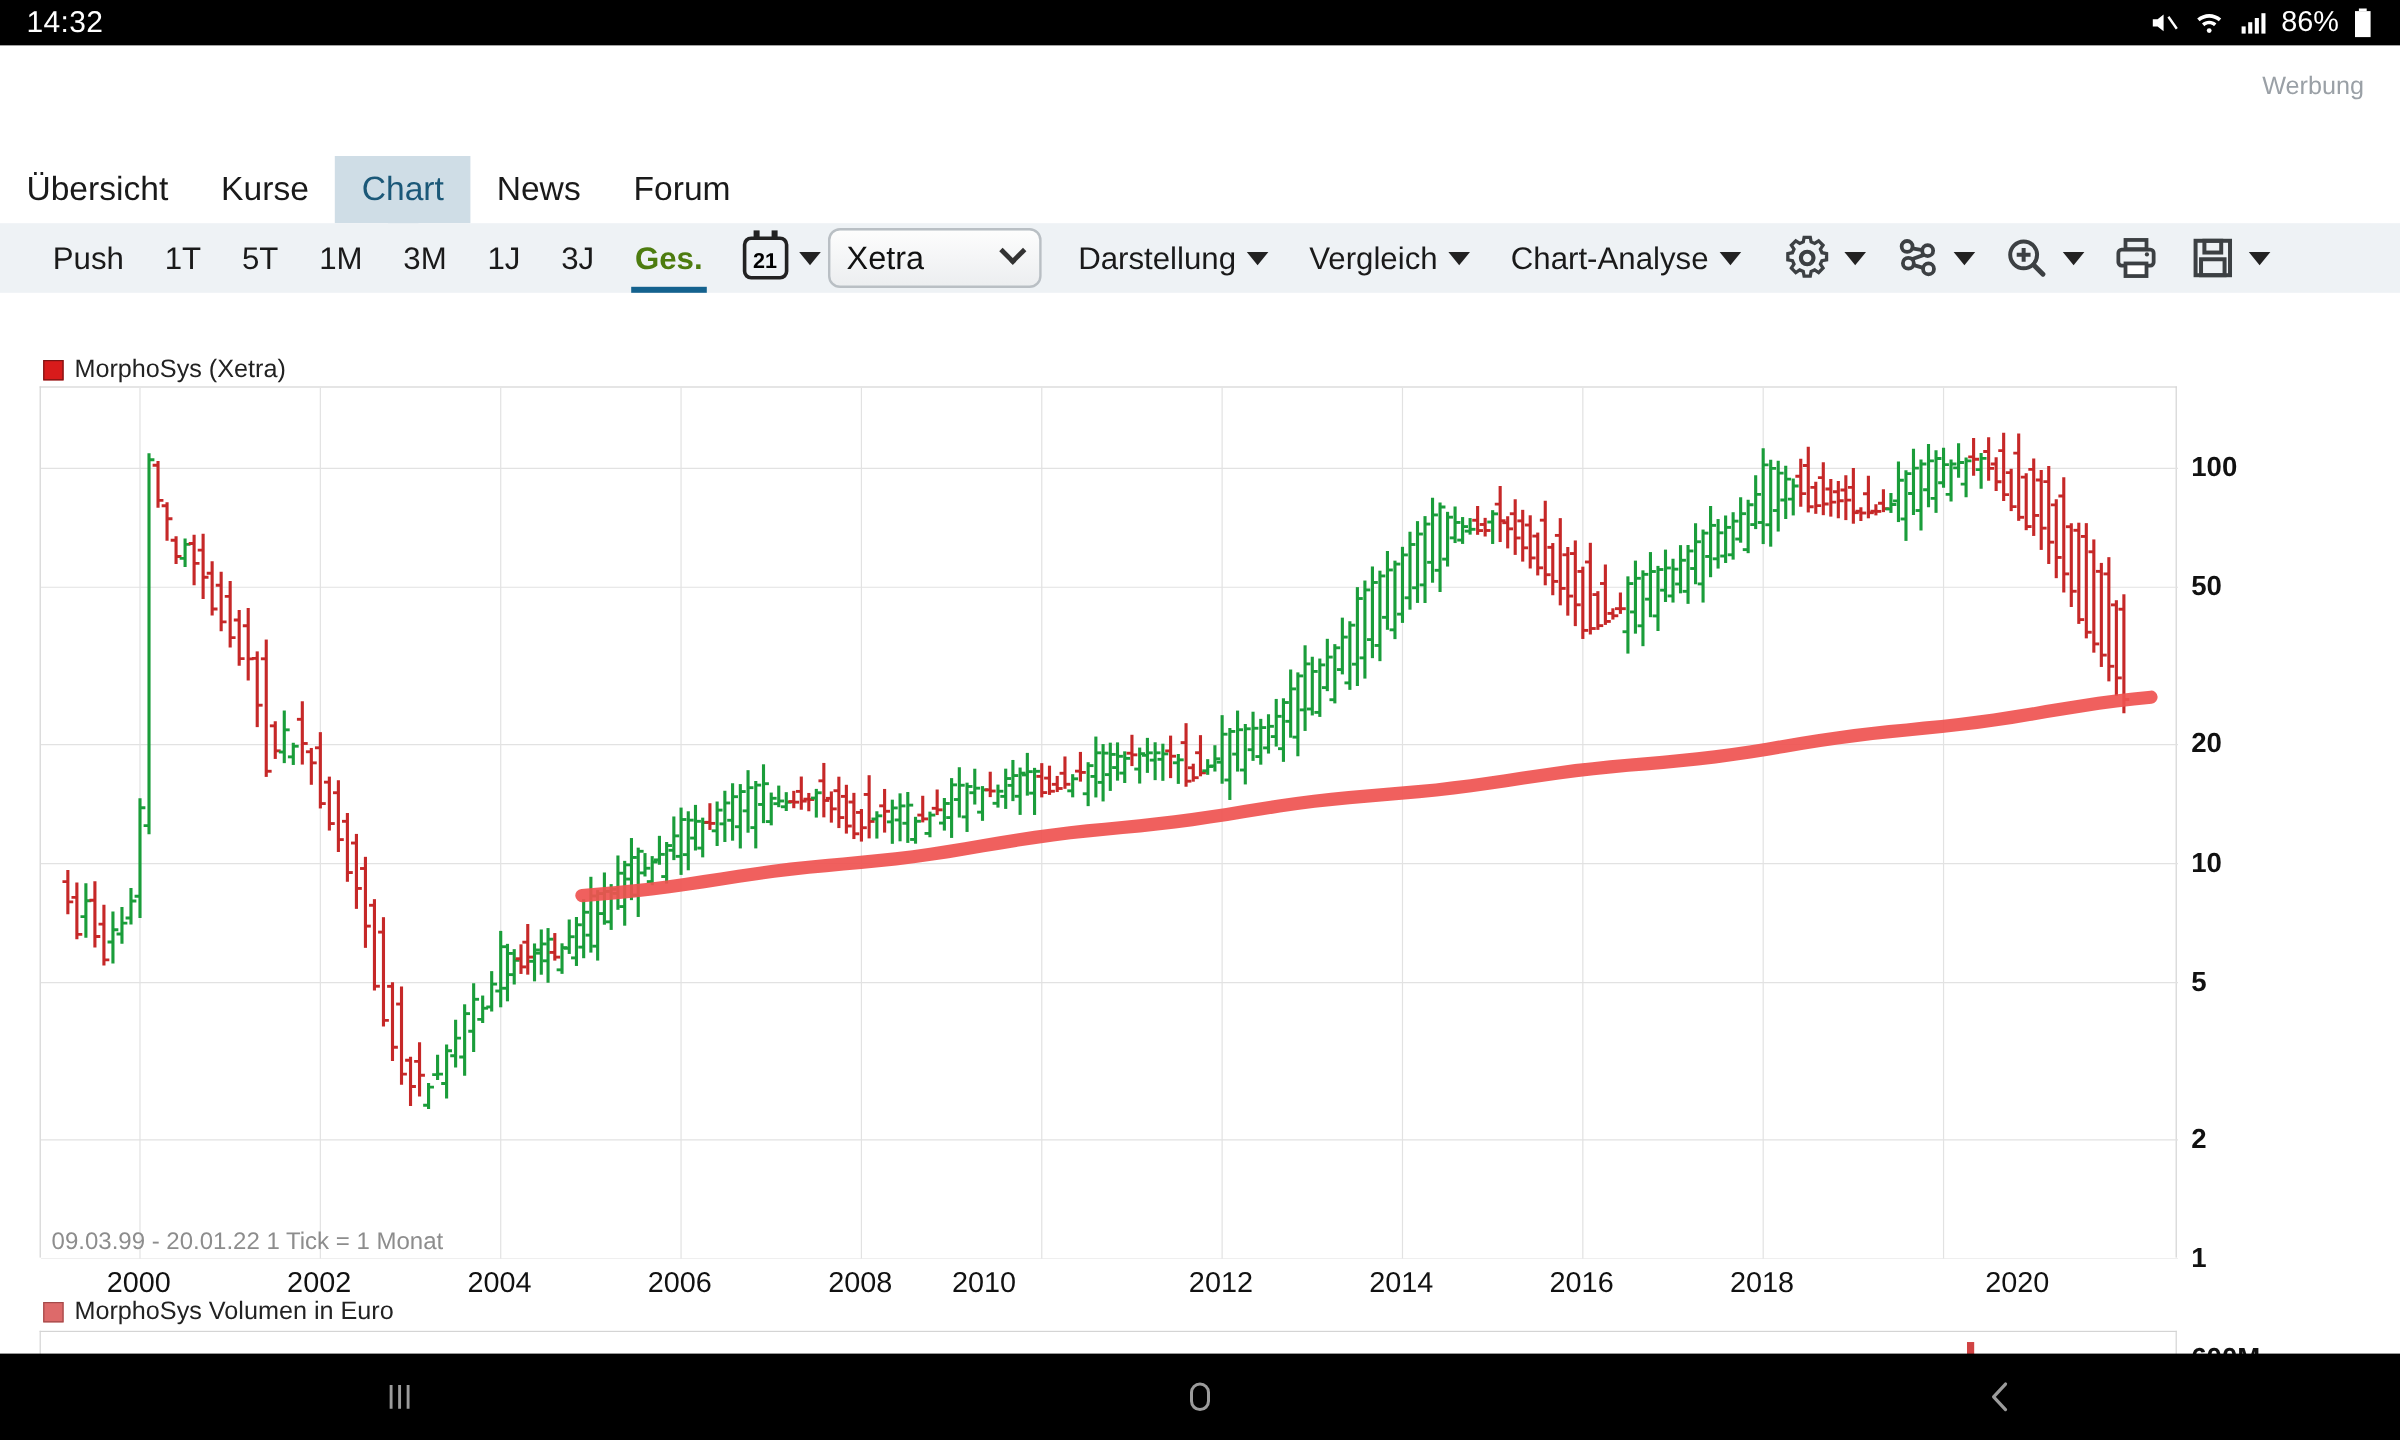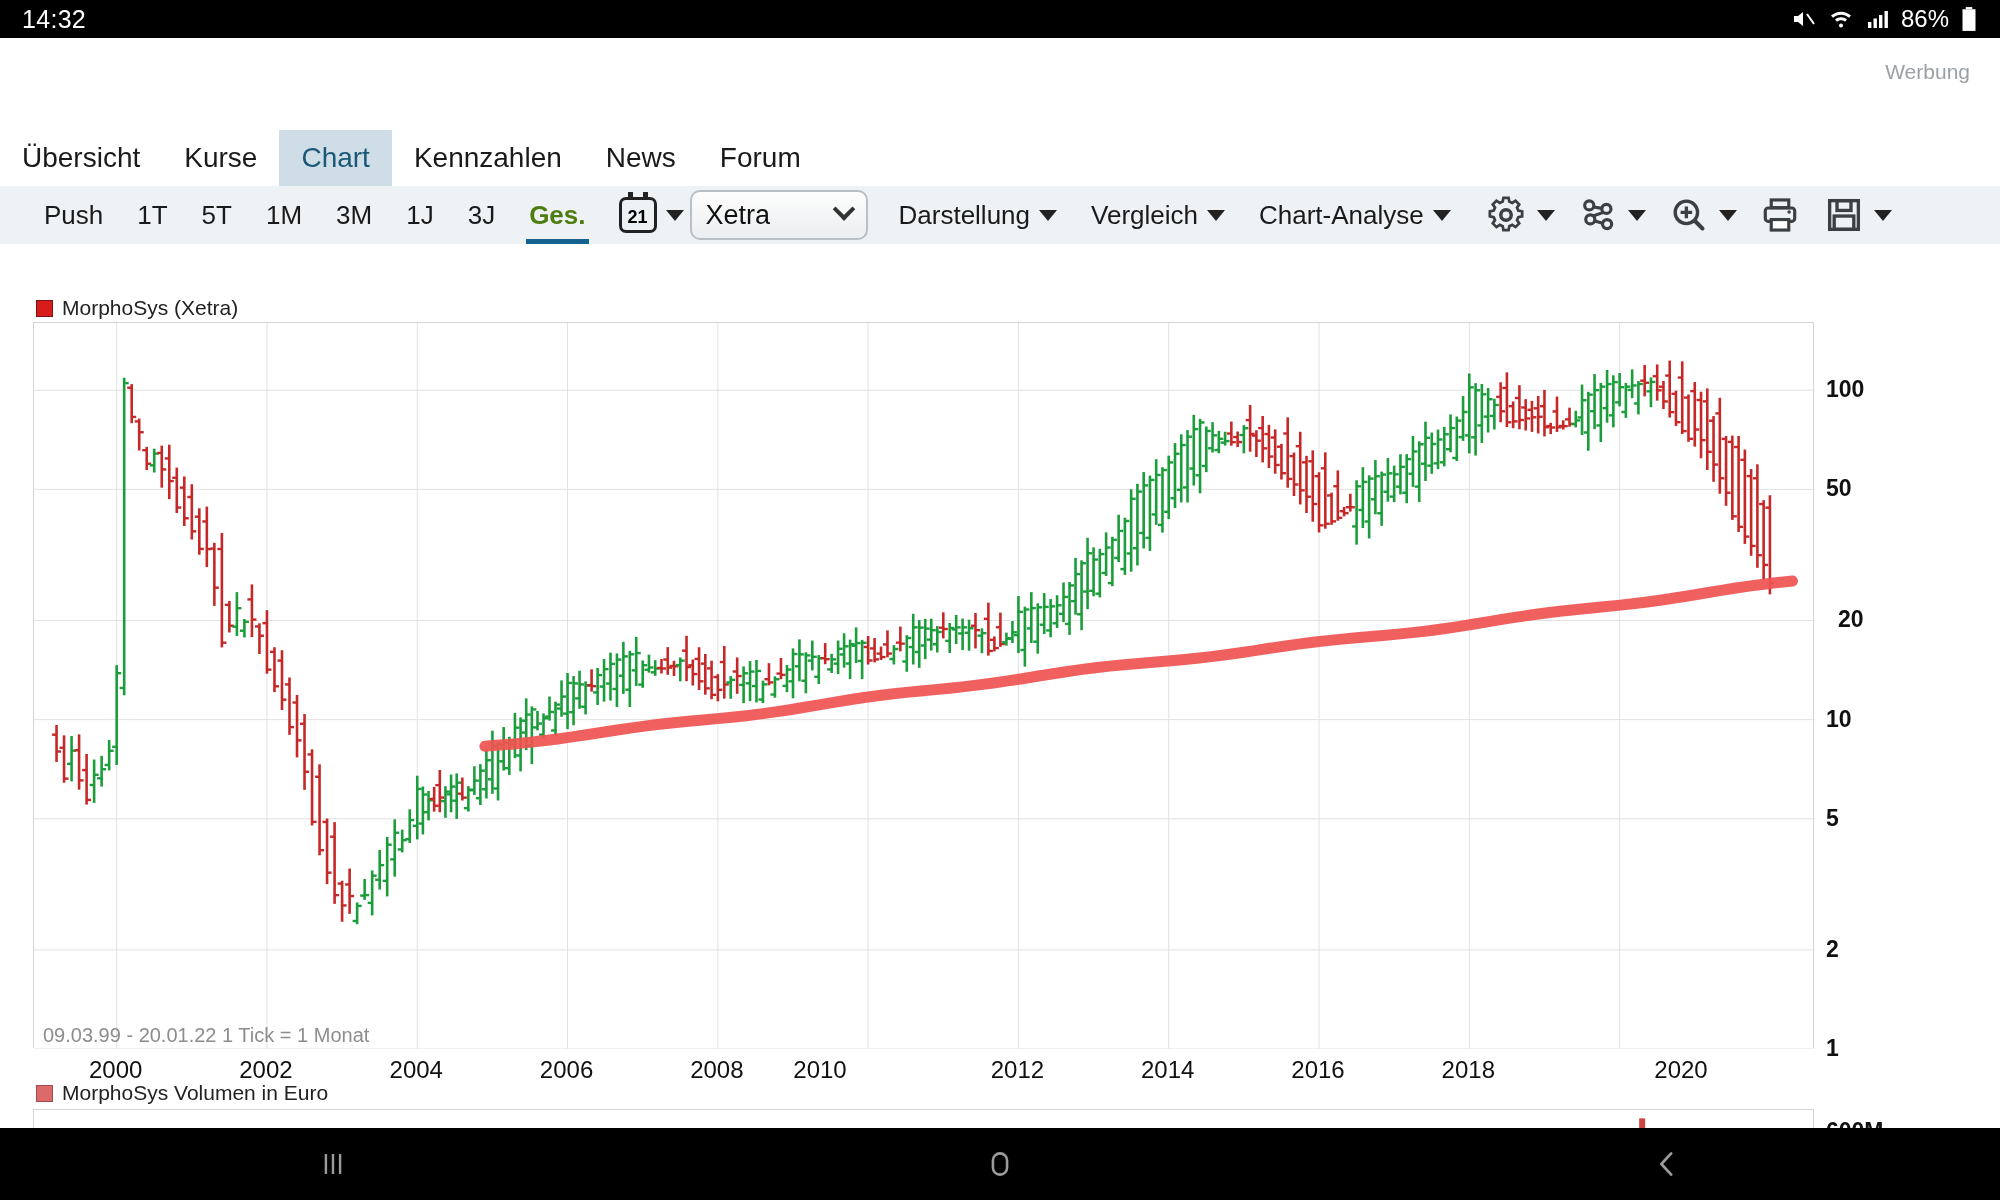--- a/index.html
+++ b/index.html
@@ -136,21 +136,20 @@
 <div id="app">
 
   <div id="adwrap">
     <div id="adlabel">Werbung</div>
   </div>
 
   <div id="mainnav">
     <div class="item">Übersicht</div>
     <div class="item">Kurse</div>
     <div class="item active">Chart</div>
-    <div class="item">Kennzahlen</div>
     <div class="item">News</div>
     <div class="item">Forum</div>
   </div>
 
   <div id="toolbar">
     <div class="tbtn">Push</div>
     <div class="tbtn">1T</div>
     <div class="tbtn">5T</div>
     <div class="tbtn">1M</div>
     <div class="tbtn">3M</div>
@@ -1598,21 +1597,21 @@
           <path d="M450.9 423.3 L465.4 422.1 L479.9 420.9 L494.5 419.4 L509.0 417.8 L523.5 416.0 L538.1 413.9 L552.6 411.7 L567.1 409.5 L581.6 407.2 L596.2 405.1 L610.7 403.1 L625.2 401.3 L639.8 399.7 L654.3 398.3 L668.8 397.0 L683.3 395.6 L697.9 394.2 L712.4 392.7 L726.9 390.9 L741.5 388.9 L756.0 386.7 L770.5 384.3 L785.0 381.8 L799.6 379.4 L814.1 377.0 L828.6 374.8 L843.2 372.8 L857.7 371.0 L872.2 369.4 L886.7 368.0 L901.3 366.6 L915.8 365.2 L930.3 363.6 L944.9 361.9 L959.4 360.0 L973.9 357.9 L988.4 355.7 L1003.0 353.3 L1017.5 351.0 L1032.0 348.7 L1046.6 346.6 L1061.1 344.7 L1075.6 343.1 L1090.1 341.7 L1104.7 340.4 L1119.2 339.2 L1133.7 338.0 L1148.3 336.7 L1162.8 335.3 L1177.3 333.6 L1191.8 331.8 L1206.4 329.7 L1220.9 327.6 L1235.4 325.3 L1250.0 323.2 L1264.5 321.1 L1279.0 319.2 L1293.5 317.6 L1308.1 316.1 L1322.6 314.7 L1337.1 313.5 L1351.7 312.3 L1366.2 310.9 L1380.7 309.4 L1395.2 307.7 L1409.8 305.7 L1424.3 303.6 L1438.8 301.3 L1453.4 298.8 L1467.9 296.4 L1482.4 294.1 L1496.9 292.0 L1511.5 290.0 L1526.0 288.3 L1540.5 286.7 L1555.1 285.3 L1569.6 283.8 L1584.1 282.4 L1598.6 280.8 L1613.2 279.0 L1627.7 277.0 L1642.2 274.8 L1656.8 272.5 L1671.3 270.0 L1685.8 267.6 L1700.3 265.3 L1714.9 263.1 L1729.4 261.2 L1743.9 259.5 L1758.5 258.0 " stroke="#ef5350" stroke-width="11" stroke-linecap="round" fill="none" opacity="0.92"></path>
         </g>
     </svg>
   </div>
 
   <div id="rangeinfo">09.03.99 - 20.01.22   1 Tick = 1 Monat</div>
 
   <div id="yaxis">
       <div class="ytick" style="top: 67.2337px;">100</div>
       <div class="ytick" style="top: 166.388px;">50</div>
-      <div class="ytick" style="top: 297.463px; margin-left: 12px;">20</div>
+      <div class="ytick" style="top: 297.463px;">20</div>
       <div class="ytick" style="top: 396.617px;">10</div>
       <div class="ytick" style="top: 495.771px;">5</div>
       <div class="ytick" style="top: 626.846px;">2</div>
       <div class="ytick" style="top: 726px;">1</div>
     </div>
 
   <div id="xaxis">
       <div class="xtick" style="left: 82.6624px;">2000</div>
       <div class="xtick" style="left: 232.958px;">2002</div>
       <div class="xtick" style="left: 383.253px;">2004</div>

